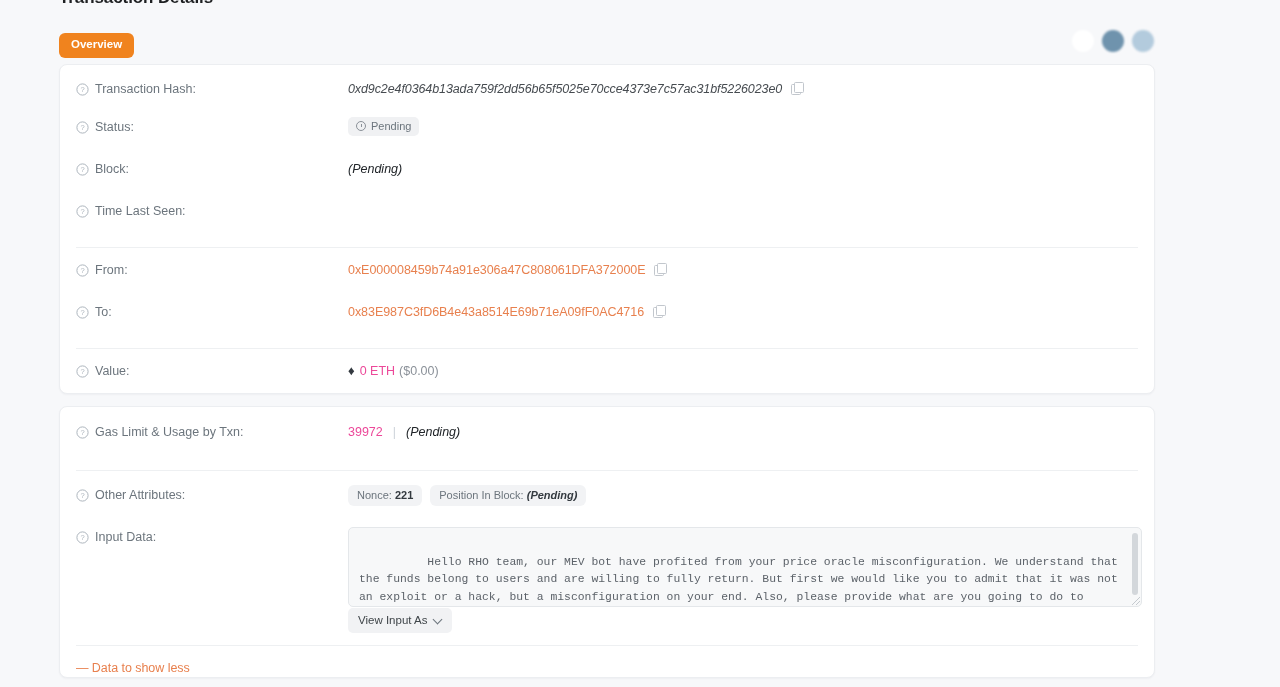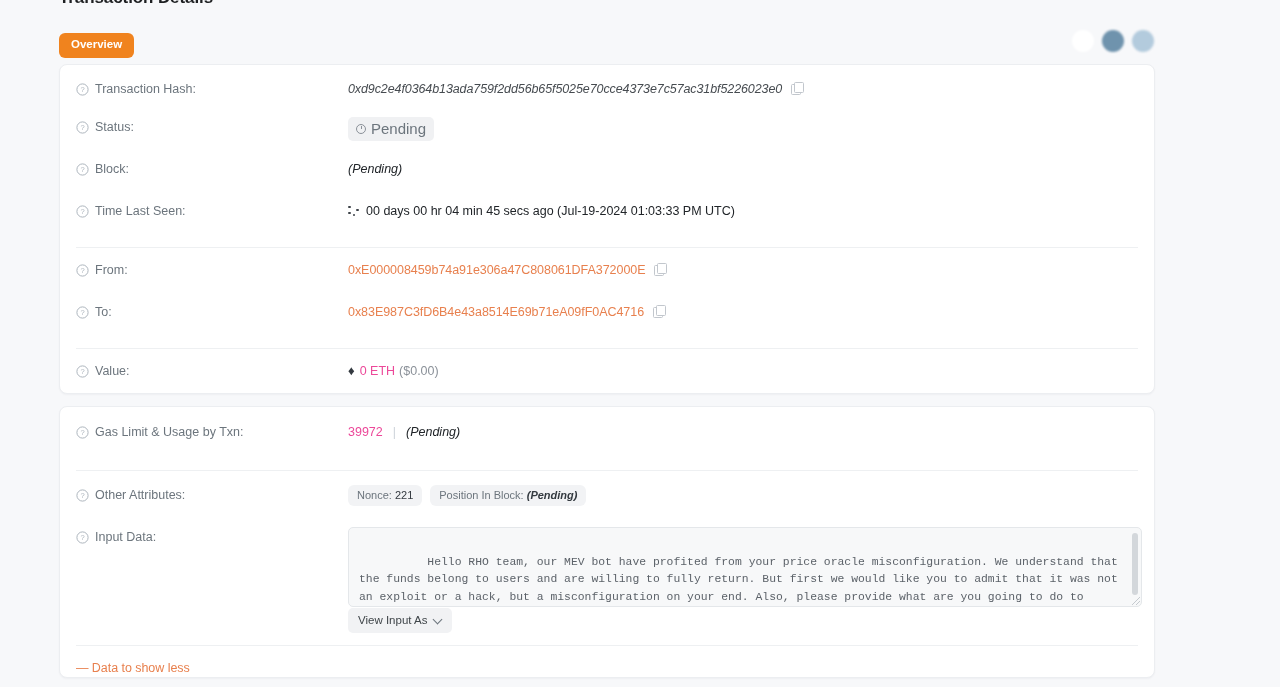--- a/index.html
+++ b/index.html
@@ -85,21 +85,21 @@
 
   .mono-hash {
     font-family: "Liberation Sans", sans-serif;
     font-style: italic; font-size: 12.5px;
     color: #464b50; letter-spacing: -0.1px;
   }
 
   .badge-pending {
     display: inline-flex; align-items: center; gap: 5px;
     background: #f0f1f3; border-radius: 5px;
-    padding: 3px 8px 4px; font-size: 15px; color: #6c757d;
+    padding: 3px 8px 4px; font-size: 11px; color: #6c757d;
   }
   .clock-glyph {
     width: 10px; height: 10px; border: 1.4px solid #8b9199;
     border-radius: 50%; position: relative; display: inline-block;
   }
   .clock-glyph::after {
     content: ""; position: absolute; left: 50%; top: 1.5px;
     width: 1.2px; height: 3.3px; background: #8b9199;
   }
 
@@ -136,21 +136,21 @@
   }
 
   .pipe-sep { color: #ced4da; margin: 0 10px; }
 
   .attr-badges { display: flex; gap: 8px; }
   .attr-badge {
     background: #f2f3f5; border-radius: 6px;
     padding: 4px 9px 5px; font-size: 11px; color: #6c757d;
     white-space: nowrap;
   }
-  .attr-badge b { color: #343a40; font-weight: normal; }
+  .attr-badge b { color: #343a40; font-weight: bold; }
   .attr-badge i { color: #343a40; font-style: italic; font-weight: bold; }
 
   .input-box {
     width: 794px; height: 80px;
     background: #f7f8f9; border: 1px solid #e4e7ea;
     border-radius: 5px; padding: 8px 12px 8px 10px;
     font-family: "Liberation Mono", monospace;
     font-size: 11.4px; line-height: 17.6px;
     color: #5c6269; overflow: hidden;
     position: relative; resize: none;
@@ -256,29 +256,20 @@
 
     <div class="row" style="margin-top:12px;">
       <div class="row-label">
         <span class="help-icon">
           <svg width="13" height="13" viewBox="0 0 13 13">
               <circle cx="6.5" cy="6.5" r="5.6" fill="none" stroke="#adb5bd" stroke-width="1"></circle>
               <text x="6.5" y="9.4" font-size="7.6" fill="#adb5bd" text-anchor="middle" font-family="Liberation Sans">?</text>
             </svg>
         </span>
         <span>Time Last Seen:</span>
-      </div>
-      <div class="row-value">
-        <span class="spinner-glyph">
-            <i></i>
-            <i></i>
-            <i></i>
-            <i></i>
-          </span>
-        <span>00 days 00 hr 04 min 45 secs ago (Jul-19-2024 01:03:33 PM UTC)</span>
       </div>
     </div>
 
     <div class="divider" style="margin-top:16px;"></div>
 
     <div class="row" style="margin-top:12px;">
       <div class="row-label">
         <span class="help-icon">
           <svg width="13" height="13" viewBox="0 0 13 13">
               <circle cx="6.5" cy="6.5" r="5.6" fill="none" stroke="#adb5bd" stroke-width="1"></circle>

